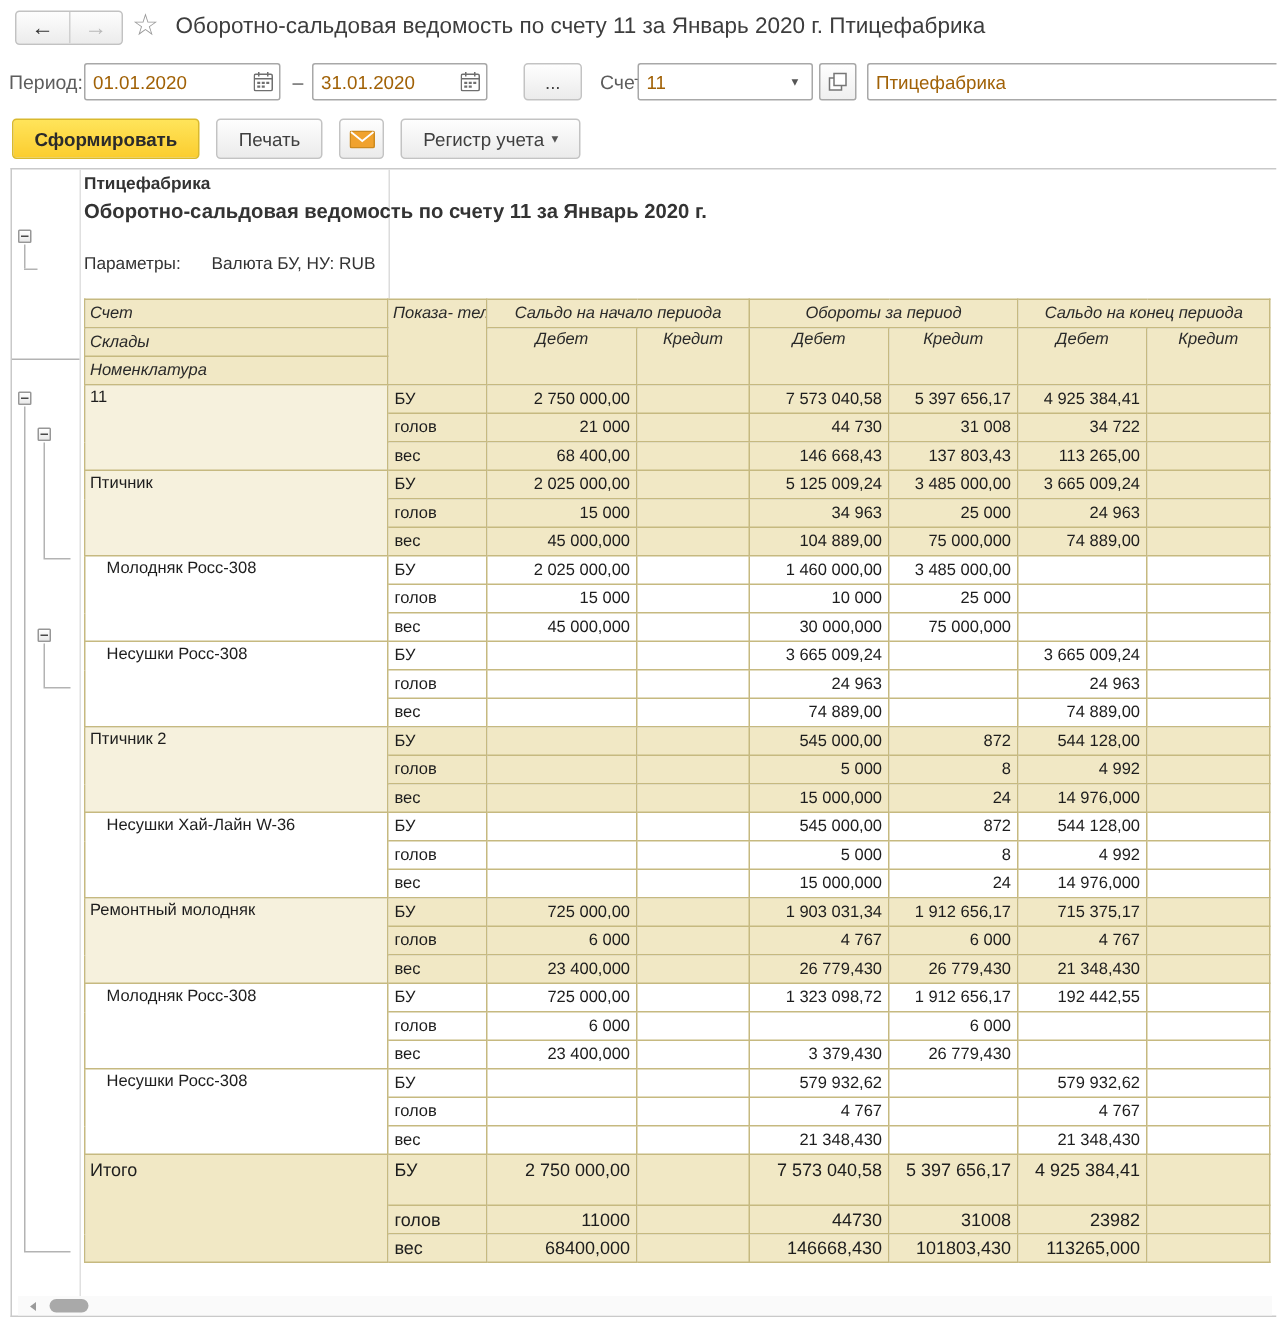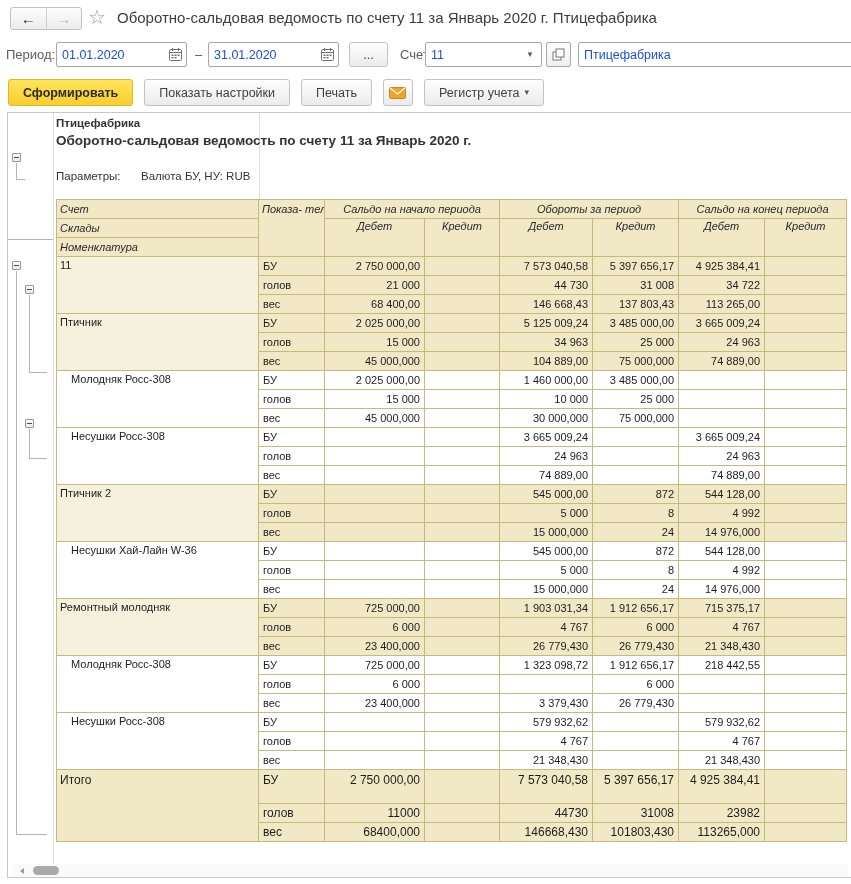--- a/index.html
+++ b/index.html
@@ -13,21 +13,21 @@
   .navbtn { flex:1; display:flex; align-items:center; justify-content:center; font-size:15px; cursor:pointer; }
   .navbtn.back { color:#2f2f2f; border-right:1px solid #d0d0d0; }
   .navbtn.fwd { color:#b9b9b9; }
   .star { position:absolute; left:88px; top:6px; font-size:20px; color:#9a9a9a; line-height:22px; }
   .wtitle { position:absolute; left:117px; top:9px; font-size:15px; color:#3d3d3d; white-space:nowrap; }
 
   
   .row2 { position:absolute; left:0; top:38px; width:851px; height:32px; }
   .lbl { position:absolute; top:9px; font-size:13px; color:#5d5d5d; }
   .field { position:absolute; top:4px; height:25px; display:flex; align-items:center; border:1px solid #a8a8a8; background:#fff; border-radius:2px; }
-  .field input { border:none; outline:none; flex:1; min-width:0; font-family:inherit; font-size:12.5px; color:#1d4ed8; padding:0 5px; background:transparent; }
+  .field input { border:none; outline:none; flex:1; min-width:0; font-family:inherit; font-size:12.5px; color:#a16207; padding:0 5px; background:transparent; }
   .fbtn { width:22px; height:100%; display:flex; align-items:center; justify-content:center; cursor:pointer; }
   .dash { position:absolute; top:9px; font-size:13px; color:#555; }
   .btn { display:inline-flex; align-items:center; justify-content:center; border:1px solid #c3c3c3; border-radius:3px; background:linear-gradient(#fefefe,#ebebeb); color:#3f3f3f; font-size:12.5px; cursor:pointer; }
   .dots { position:absolute; left:349px; top:4px; width:39px; height:25px; }
   .caret { font-size:9px; color:#555; line-height:9px; }
 
   
   .row3 { position:absolute; left:8px; top:79px; width:843px; height:30px; display:flex; gap:11px; align-items:flex-start; }
   .tbtn { height:27px; padding:0 14px; font-size:12.5px; }
   .tbtn.primary { background:linear-gradient(#ffe45a,#fbcd2f); border-color:#d9b92e; font-weight:bold; color:#2b2b2b; }
@@ -110,21 +110,21 @@
             <rect x="5.5" y="6.5" width="2" height="1.5" fill="#6f6f6f"></rect>
             <rect x="8.5" y="6.5" width="2" height="1.5" fill="#6f6f6f"></rect>
             <rect x="2.5" y="9" width="2" height="1.5" fill="#6f6f6f"></rect>
             <rect x="5.5" y="9" width="2" height="1.5" fill="#6f6f6f"></rect>
           </svg>
       </span>
     </div>
 
     <span class="dash" style="left:195px">–</span>
 
-    <div class="field" style="left:208px;width:131px">
+    <div class="field" style="left:208px;width:117px">
       <input value="31.01.2020" style="">
       <span class="fbtn icon-cal">
         <svg width="13" height="13" viewBox="0 0 13 13">
             <rect x="0.5" y="1.5" width="12" height="11" rx="1" fill="none" stroke="#6f6f6f"></rect>
             <line x1="0.5" y1="4.5" x2="12.5" y2="4.5" stroke="#6f6f6f"></line>
             <line x1="3.5" y1="0" x2="3.5" y2="3" stroke="#6f6f6f"></line>
             <line x1="9.5" y1="0" x2="9.5" y2="3" stroke="#6f6f6f"></line>
             <rect x="2.5" y="6.5" width="2" height="1.5" fill="#6f6f6f"></rect>
             <rect x="5.5" y="6.5" width="2" height="1.5" fill="#6f6f6f"></rect>
             <rect x="8.5" y="6.5" width="2" height="1.5" fill="#6f6f6f"></rect>
@@ -150,21 +150,20 @@
         </svg>
     </div>
 
     <div class="field" style="left:578px;width:276px">
       <input value="Птицефабрика" style="">
     </div>
   </div>
 
   <div class="row3">
     <button class="btn tbtn primary">Сформировать</button>
-    <button class="btn tbtn">Показать настройки</button>
     <button class="btn tbtn">Печать</button>
     <button class="btn tbtn iconbtn icon-env">
       <svg width="17" height="12" viewBox="0 0 17 12">
           <rect x="0.5" y="0.5" width="16" height="11" rx="1" fill="#f0a22e" stroke="#cd8a1f"></rect>
           <polyline points="1,1 8.5,7 16,1" fill="none" stroke="#fff" stroke-width="1.2"></polyline>
         </svg>
     </button>
     <button class="btn tbtn">
         <span>Регистр учета</span>
         <span class="caret">▾</span>
@@ -429,21 +428,21 @@
             <td class="cval k-group">21 348,430</td>
             <td class="cval k-group"></td>
           </tr>
           <tr>
             <td rowspan="3" class="cname k-detail ind1">Молодняк Росс-308</td>
             <td class="cind k-detail">БУ</td>
             <td class="cval k-detail">725 000,00</td>
             <td class="cval k-detail"></td>
             <td class="cval k-detail">1 323 098,72</td>
             <td class="cval k-detail">1 912 656,17</td>
-            <td class="cval k-detail">218 442,55</td>
+            <td class="cval k-detail">192 442,55</td>
             <td class="cval k-detail"></td>
           </tr>
           <tr>
             <td class="cind k-detail">голов</td>
             <td class="cval k-detail">6 000</td>
             <td class="cval k-detail"></td>
             <td class="cval k-detail"></td>
             <td class="cval k-detail">6 000</td>
             <td class="cval k-detail"></td>
             <td class="cval k-detail"></td>

